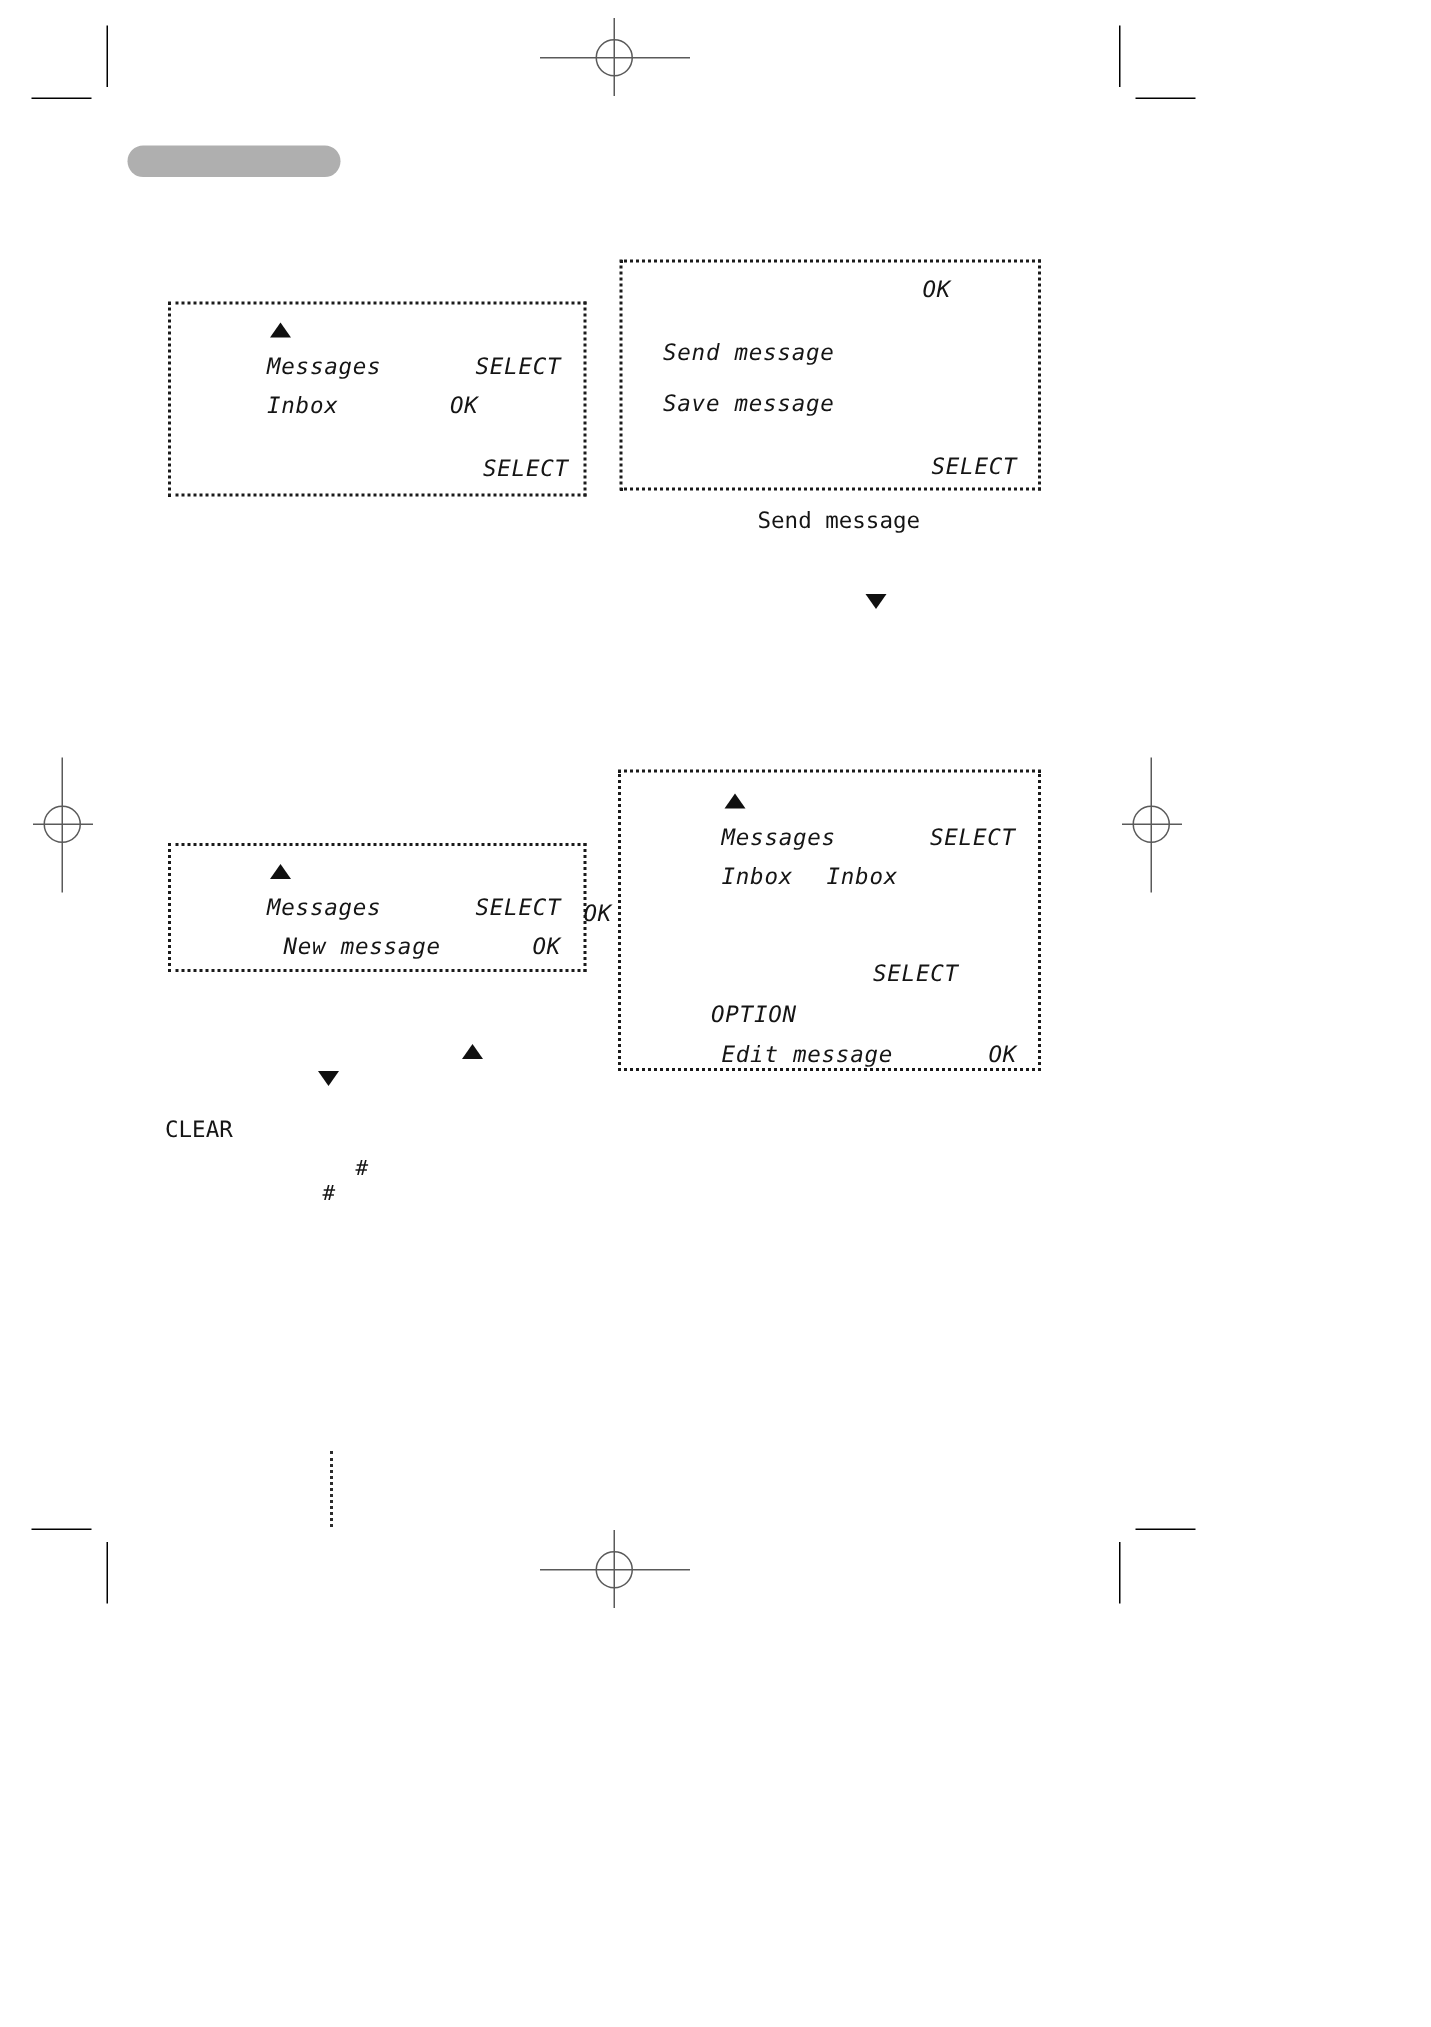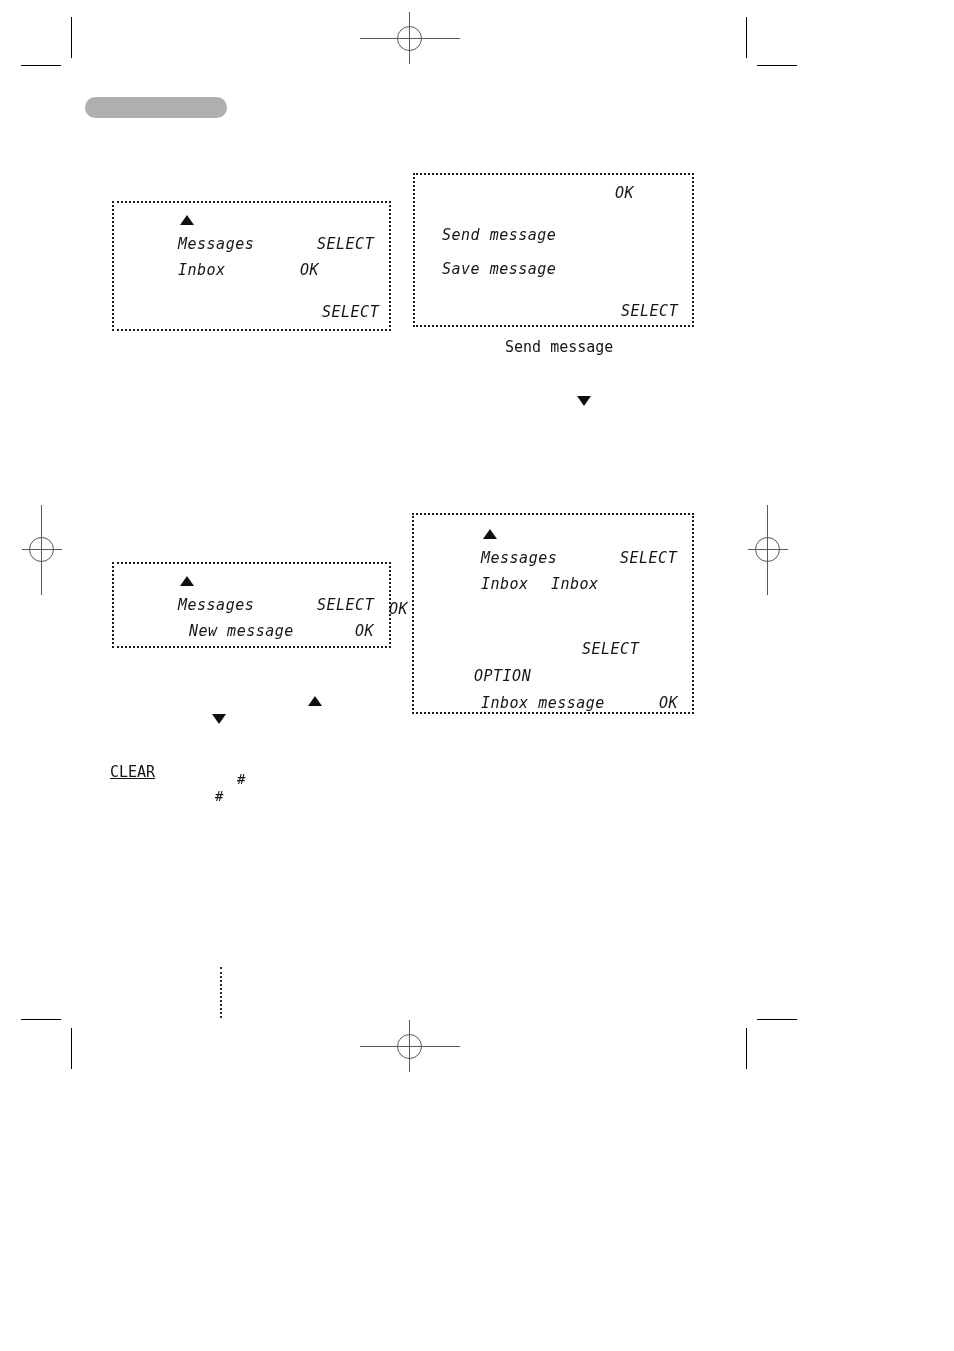--- a/index.html
+++ b/index.html
@@ -196,27 +196,27 @@
 
     <div class="lcd-line sz-15" style="left:67px; top:60px;">Inbox</div>
     <div class="lcd-line sz-15" style="left:137px; top:60px;">Inbox</div>
 
     <div class="lcd-line sz-15" style="left:-25px; top:85px;">OK</div>
 
     <div class="lcd-line sz-15" style="left:168px; top:125px;">SELECT</div>
 
     <div class="lcd-line sz-15" style="left:60px; top:152px;">OPTION</div>
 
-    <div class="lcd-line sz-15" style="left:67px; top:179px;">Inbox message</div>
+    <div class="lcd-line sz-15" style="left:67px; top:179px;">Edit message</div>
     <div class="lcd-line sz-15" style="left:245px; top:179px;">OK</div>
   </div>
 
   <div class="arrow arrow-up" style="left:308px; top:696px;"></div>
   <div class="arrow arrow-down" style="left:212px; top:714px;"></div>
 
-  <div class="glyph sz-15" style="left:110px; top:765px;text-decoration:underline;">CLEAR</div>
+  <div class="glyph sz-15" style="left:110px; top:746px;">CLEAR</div>
 
   <div class="glyph sz-14" style="left:237px; top:772px;">#</div>
   <div class="glyph sz-14" style="left:215px; top:789px;">#</div>
 
   <div id="guide-rule"></div>
 
 </div>
 
 </body></html>

